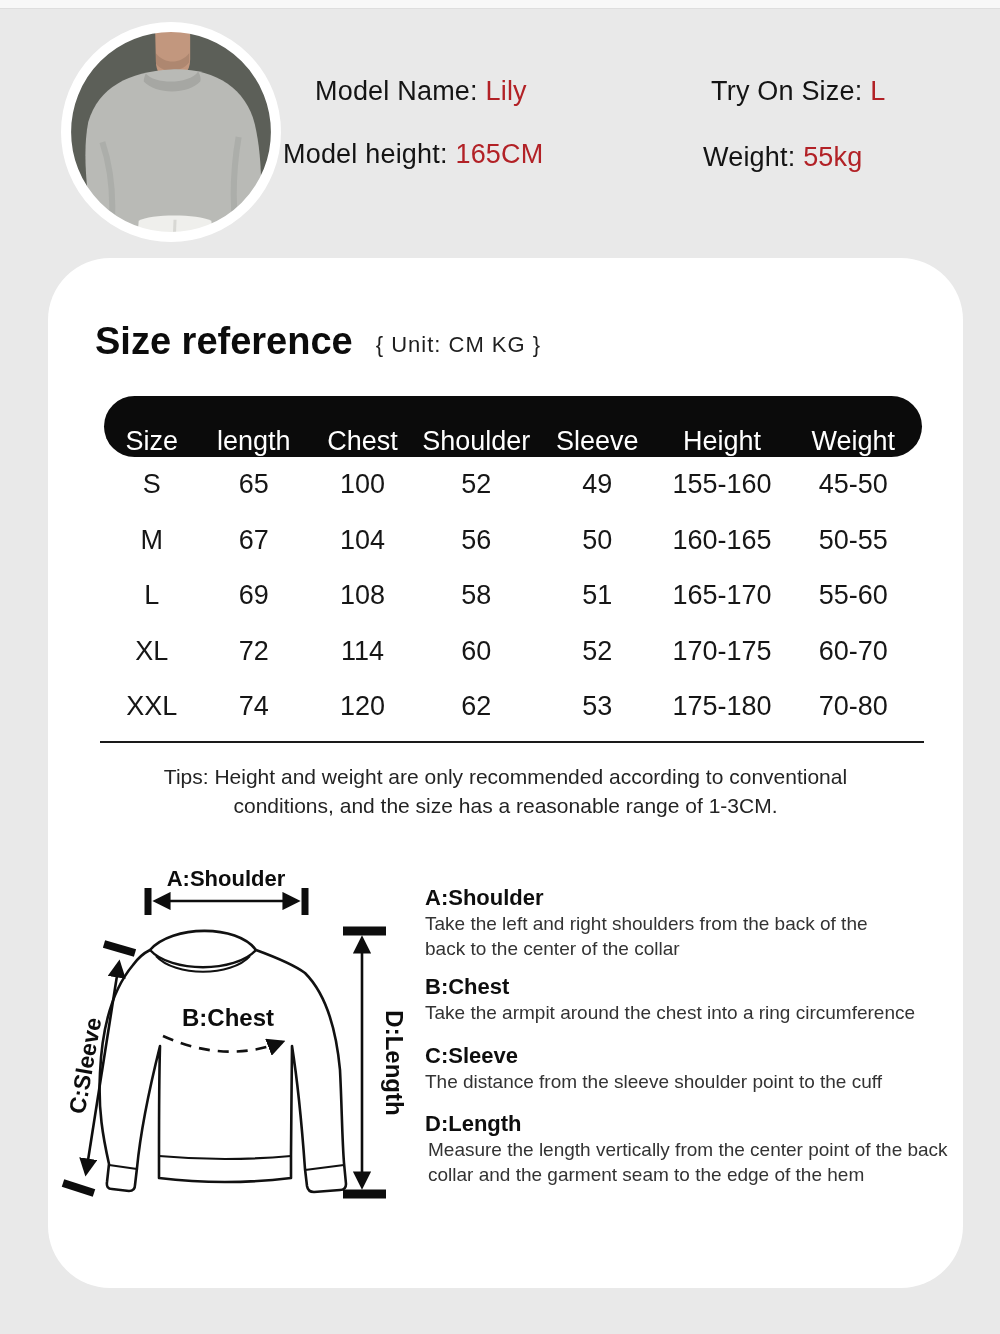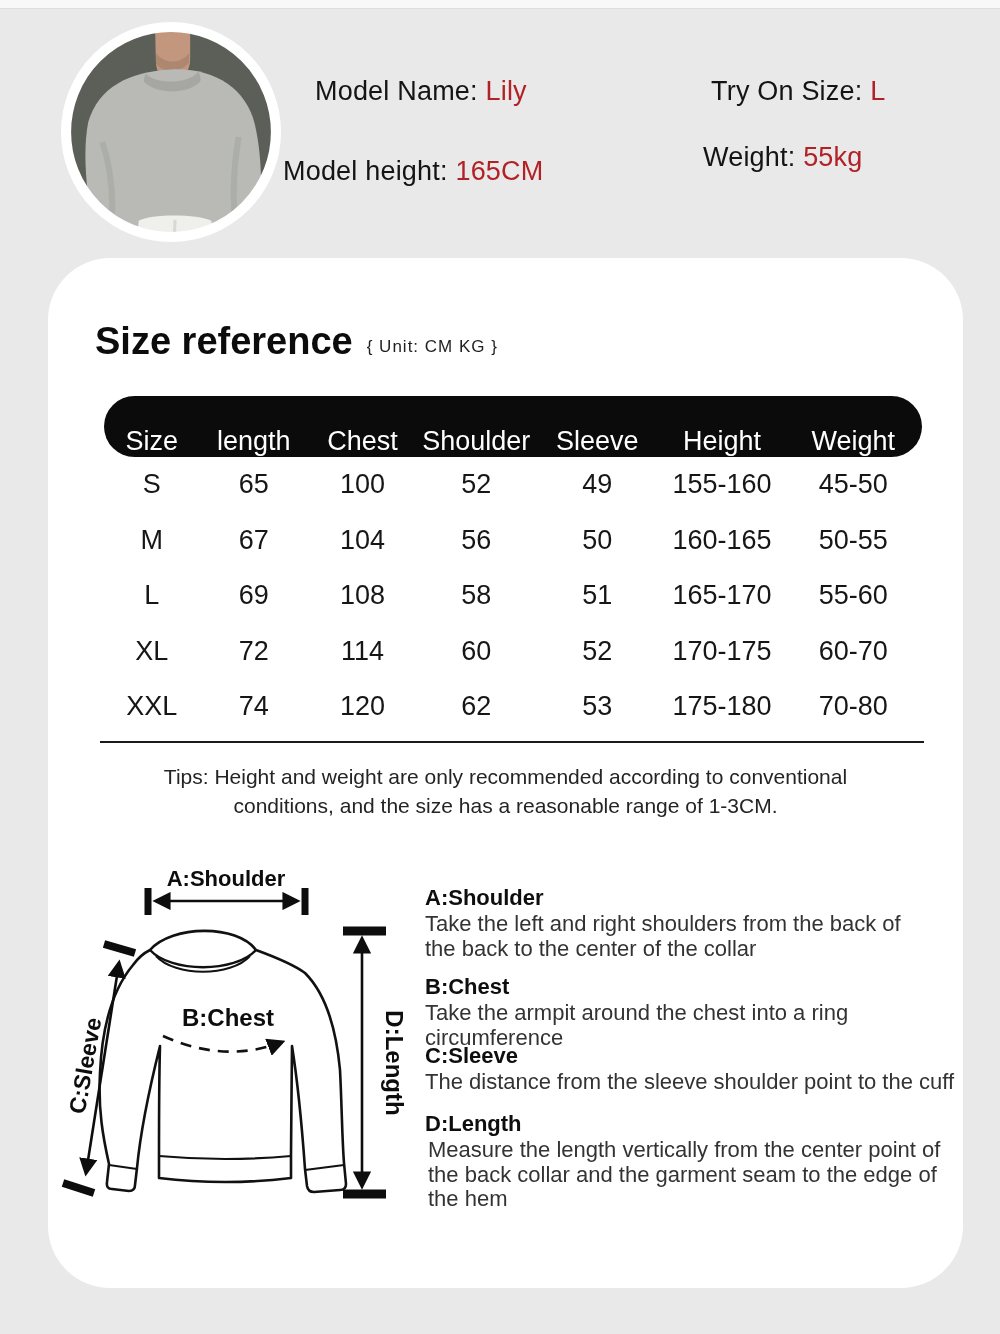--- a/index.html
+++ b/index.html
@@ -8,46 +8,46 @@
     background:#e9e9e9;
     font-family:"Liberation Sans",sans-serif;
     position:relative;overflow:hidden;
   }
   .top-strip{position:absolute;left:0;top:0;width:1000px;height:8px;background:#f8f8f8;border-bottom:1px solid #dedede;}
   
   .photo{position:absolute;left:60px;top:21px;width:222px;height:222px;}
   .hline{position:absolute;font-size:27px;color:#141414;white-space:nowrap;letter-spacing:.2px;}
   .l1a{left:315px;top:76px;}
   .l1b{left:711px;top:76px;}
-  .l2a{left:283px;top:156px;}
+  .l2a{left:283px;top:139px;}
   .l2b{left:703px;top:142px;}
   .red{color:#b22126;}
   
   .card{position:absolute;left:48px;top:258px;width:915px;height:1030px;background:#ffffff;border-radius:62px;}
   .title{position:absolute;left:95px;top:320px;font-size:38px;font-weight:bold;color:#0c0c0c;white-space:nowrap;}
-  .unit{font-size:17px;font-weight:normal;color:#1f1f1f;margin-left:14px;letter-spacing:1px;position:relative;top:-2px;}
+  .unit{font-size:22px;font-weight:normal;color:#1f1f1f;margin-left:23px;letter-spacing:1px;position:relative;top:-2px;}
   
   .pill{position:absolute;left:104px;top:396px;width:818px;height:61px;background:#0b0b0b;border-radius:31px;display:flex;align-items:flex-end;color:#fff;font-size:27px;}
   .trows{position:absolute;left:104px;top:457px;width:818px;}
   .trow{display:flex;height:55.5px;align-items:center;font-size:27px;color:#161616;}
   .cell{text-align:center;}
   .c0{width:11.7%}.c1{width:13.2%}.c2{width:13.4%}.c3{width:14.4%}.c4{width:15.2%}.c5{width:15.3%}.c6{width:16.8%}
   .rule{position:absolute;left:100px;top:741px;width:824px;height:2px;background:#1a1a1a;}
   .tips{position:absolute;left:48px;top:762px;width:915px;text-align:center;font-size:21px;line-height:29px;color:#242424;}
   
   .diagram{position:absolute;left:55px;top:865px;width:355px;height:345px;}
   .diagram text{font-family:"Liberation Sans",sans-serif;}
   
   .ditem{position:absolute;left:425px;width:560px;}
   .ditem0{top:884px;}
   .ditem1{top:973px;}
   .ditem2{top:1042px;}
   .ditem3{top:1110px;}
   .dhead{font-size:22px;font-weight:bold;line-height:27px;color:#0e0e0e;}
-  .dbody{font-size:22px;line-height:24.5px;color:#333;margin-top:1px;}
+  .dbody{font-size:19px;line-height:24.5px;color:#333;margin-top:1px;}
   .ditem0 .dbody{max-width:478px;}
   .ditem3 .dbody{max-width:545px;margin-left:3px;}
 </style>
 </head>
 <body>
 
 <div class="top-strip"></div>
 
 <svg class="photo" viewBox="0 0 220 220" aria-hidden="true">
   <defs>

